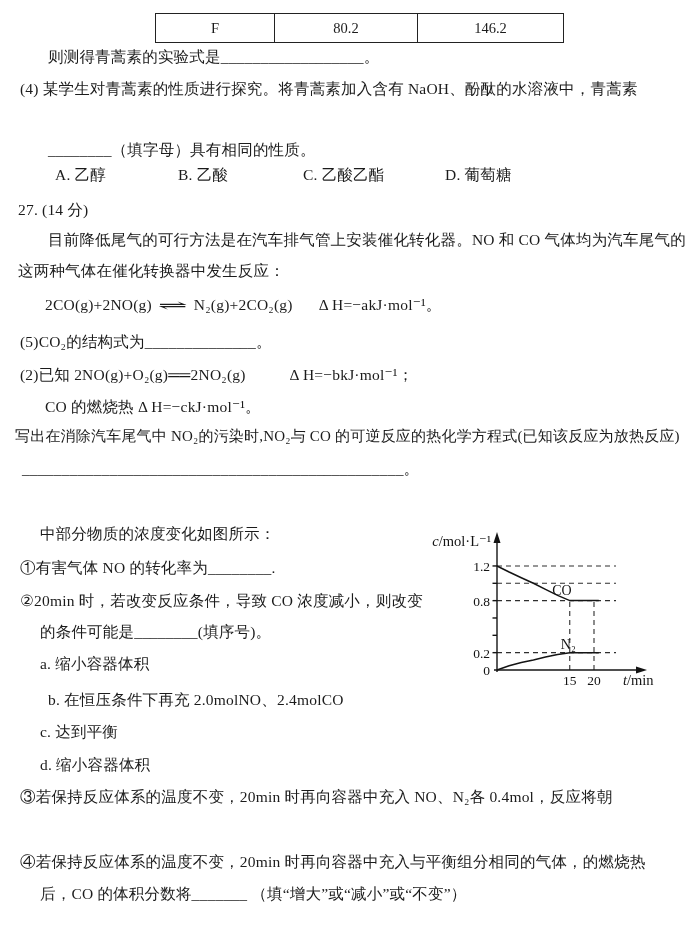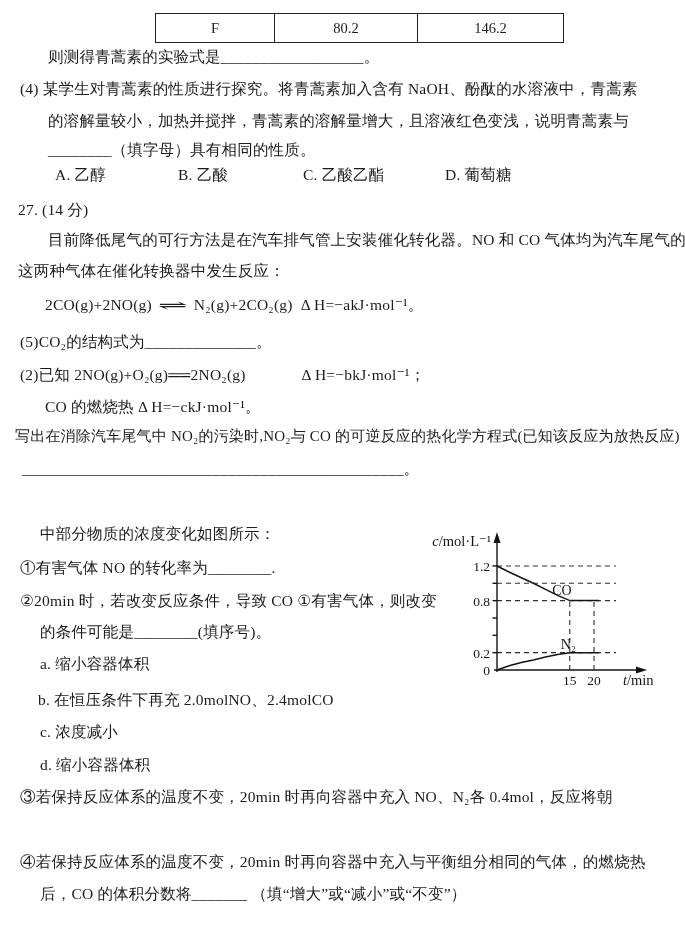--- a/index.html
+++ b/index.html
@@ -13,22 +13,22 @@
     position:absolute;left:155px;top:13px;width:409px;height:30px;
     display:flex;border:1.6px solid #222;box-sizing:border-box;
   }
   .tbl .cell{
     display:flex;align-items:center;justify-content:center;
     font-size:14.5px;box-sizing:border-box;height:100%;
   }
   .tbl .cell + .cell{border-left:1.6px solid #222;}
   .c1{width:118px;} .c2{width:143px;} .c3{flex:1;}
   .rev{display:inline-block;transform:scaleX(2.5);margin:0 15px;font-size:14px;}
-  .dh1{margin-left:8px;text-align:right;}
-  .dh2{margin-left:56px;}
+  .dh1{margin-left:26px;text-align:right;}
+  .dh2{margin-left:44px;}
   .opt{position:absolute;top:0;white-space:nowrap;}
   .chart{position:absolute;left:420px;top:531px;width:252px;height:160px;}
   .chart svg{display:block;}
   .ax{stroke:#141414;stroke-width:1.4;}
   .arw{fill:#141414;stroke:none;}
   .dsh{stroke:#2e2e2e;stroke-width:1.1;stroke-dasharray:5 4;}
   .ser{fill:none;stroke:#141414;stroke-width:1.5;}
   .tik{font:13.5px "Liberation Serif","DejaVu Serif",serif;fill:#141414;}
   .slb{font:14px "Liberation Serif","DejaVu Serif",serif;fill:#141414;}
   .alb{font:14.5px "Liberation Serif","DejaVu Serif",serif;fill:#141414;}
@@ -40,21 +40,20 @@
 
   <div class="tbl">
     <div class="cell c1">F</div>
     <div class="cell c2">80.2</div>
     <div class="cell c3">146.2</div>
   </div>
 
   <div class="ln" style="left:48px;top:48px">则测得青蒿素的实验式是__________________。</div>
 
   <div class="ln" style="left:20px;top:80px">(4) 某学生对青蒿素的性质进行探究。将青蒿素加入含有 NaOH、酚酞的水溶液中，青蒿素</div>
-  <div class="ln" style="left:48px;top:112px">的溶解量较小，加热并搅拌，青蒿素的溶解量增大，且溶液红色变浅，说明青蒿素与</div>
   <div class="ln" style="left:48px;top:141px">________（填字母）具有相同的性质。</div>
 
   <div class="ln" style="left:0;top:166px;width:685px;height:20px">
     <span class="opt" style="left:55px">A. 乙醇</span>
     <span class="opt" style="left:178px">B. 乙酸</span>
     <span class="opt" style="left:303px">C. 乙酸乙酯</span>
     <span class="opt" style="left:445px">D. 葡萄糖</span>
   </div>
 
   <div class="ln" style="left:18px;top:201px">27. (14 分)</div>
@@ -70,26 +69,26 @@
   <div class="ln" style="left:20px;top:366px">
     <span>(2)已知 2NO(g)+O₂(g)══2NO₂(g)</span><span class="dh2">Δ H=−bkJ·mol⁻¹；</span>
   </div>
   <div class="ln" style="left:45px;top:398px">CO 的燃烧热 Δ H=−ckJ·mol⁻¹。</div>
   <div class="ln" style="left:15px;top:428px;font-size:15px">写出在消除汽车尾气中 NO₂的污染时,NO₂与 CO 的可逆反应的热化学方程式(已知该反应为放热反应)：</div>
   <div class="ln" style="left:22px;top:460px">________________________________________________。</div>
 
   <div class="ln" style="left:40px;top:525px">中部分物质的浓度变化如图所示：</div>
 
   <div class="ln" style="left:20px;top:559px">①有害气体 NO 的转化率为________.</div>
-  <div class="ln" style="left:20px;top:592px">②20min 时，若改变反应条件，导致 CO ①有害气体，则改变</div>
+  <div class="ln" style="left:20px;top:592px">②20min 时，若改变反应条件，导致 CO 浓度减小，则改变</div>
   <div class="ln" style="left:40px;top:623px">的条件可能是________(填序号)。</div>
 
   <div class="ln" style="left:40px;top:655px">a. 缩小容器体积</div>
-  <div class="ln" style="left:38px;top:691px">b. 在恒压条件下再充 2.0molNO、2.4molCO</div>
-  <div class="ln" style="left:40px;top:723px">c. 浓度减小</div>
+  <div class="ln" style="left:48px;top:691px">b. 在恒压条件下再充 2.0molNO、2.4molCO</div>
+  <div class="ln" style="left:40px;top:723px">c. 达到平衡</div>
   <div class="ln" style="left:40px;top:756px">d. 缩小容器体积</div>
 
   <div class="ln" style="left:20px;top:788px">③若保持反应体系的温度不变，20min 时再向容器中充入 NO、N₂各 0.4mol，反应将朝</div>
   <div class="ln" style="left:20px;top:853px">④若保持反应体系的温度不变，20min 时再向容器中充入与平衡组分相同的气体，的燃烧热</div>
   <div class="ln" style="left:40px;top:885px">后，CO 的体积分数将_______ （填“增大”或“减小”或“不变”）</div>
 
   <div class="chart">
     <svg id="chart-svg" width="252" height="160" viewBox="0 0 252 160">
         <line x1="77" y1="34.959999999999994" x2="196" y2="34.959999999999994" class="dsh"></line>
         <line x1="77" y1="52.3" x2="196" y2="52.3" class="dsh"></line>

